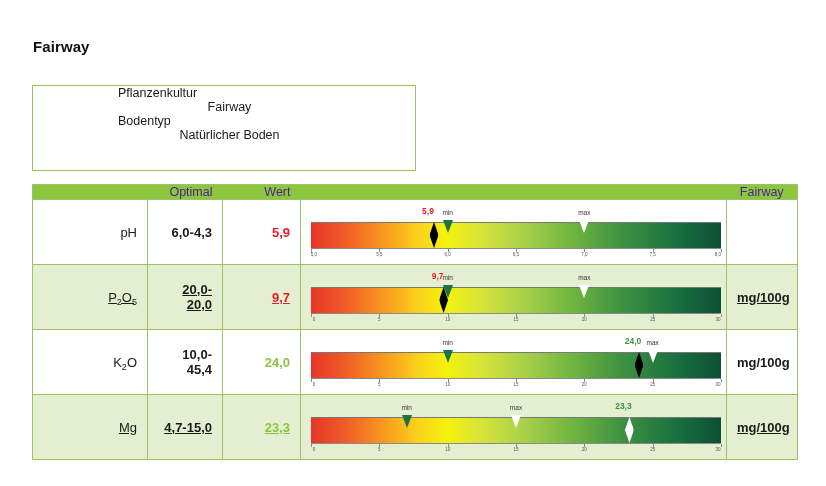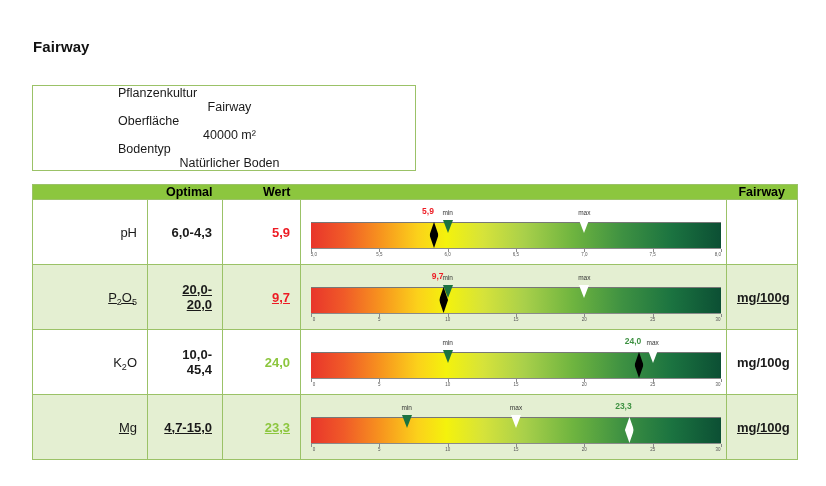--- a/index.html
+++ b/index.html
@@ -50,23 +50,23 @@
     table-layout: fixed;
   }
   #nutrient-table col.c-label { width: 115px; }
   #nutrient-table col.c-opt   { width: 75px; }
   #nutrient-table col.c-val   { width: 78px; }
   #nutrient-table col.c-chart { width: 426px; }
   #nutrient-table col.c-unit  { width: 71px; }
 
   #nutrient-table thead th {
     background: #8CC63E;
-    color: #000000;
+    color: #4c1d95;
     font-size: 12.5px;
-    font-weight: bold;
+    font-weight: normal;
     height: 14px;
     padding: 0 10px;
     border: none;
   }
   th.h-label { text-align:left; }
   th.h-opt, th.h-val { text-align:right; }
   th.h-chart { }
   th.h-unit { text-align:center; }
 
   #nutrient-table tbody td {
@@ -178,24 +178,20 @@
 </style>
 </head>
 <body>
 
 <div id="page-title">Fairway</div>
 
 <div id="info-box">
   <div class="info-row">
     <span class="info-key">Pflanzenkultur</span>
     <span class="info-val">Fairway</span>
-  </div>
-  <div class="info-row">
-    <span class="info-key">Oberfläche</span>
-    <span class="info-val">40000 m²</span>
   </div>
   <div class="info-row">
     <span class="info-key">Bodentyp</span>
     <span class="info-val">Natürlicher Boden</span>
   </div>
 </div>
 
 <table id="nutrient-table">
   <colgroup>
     <col class="c-label">

